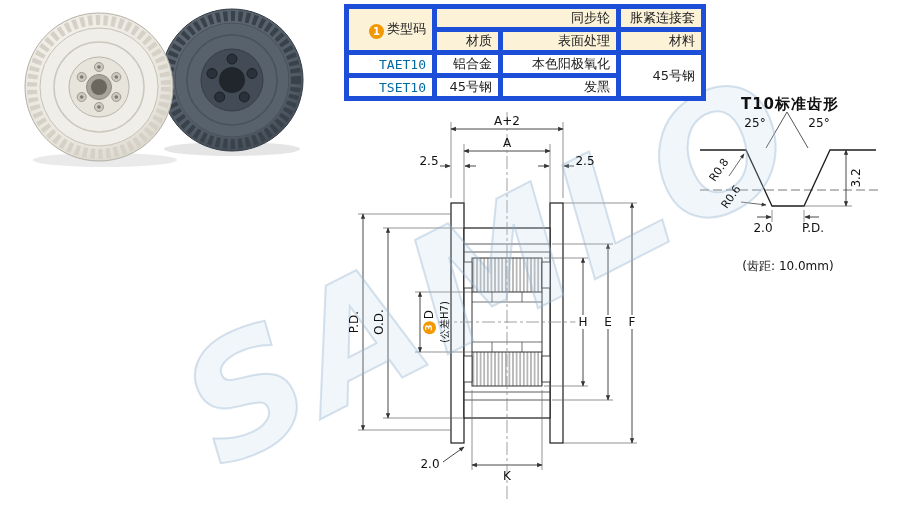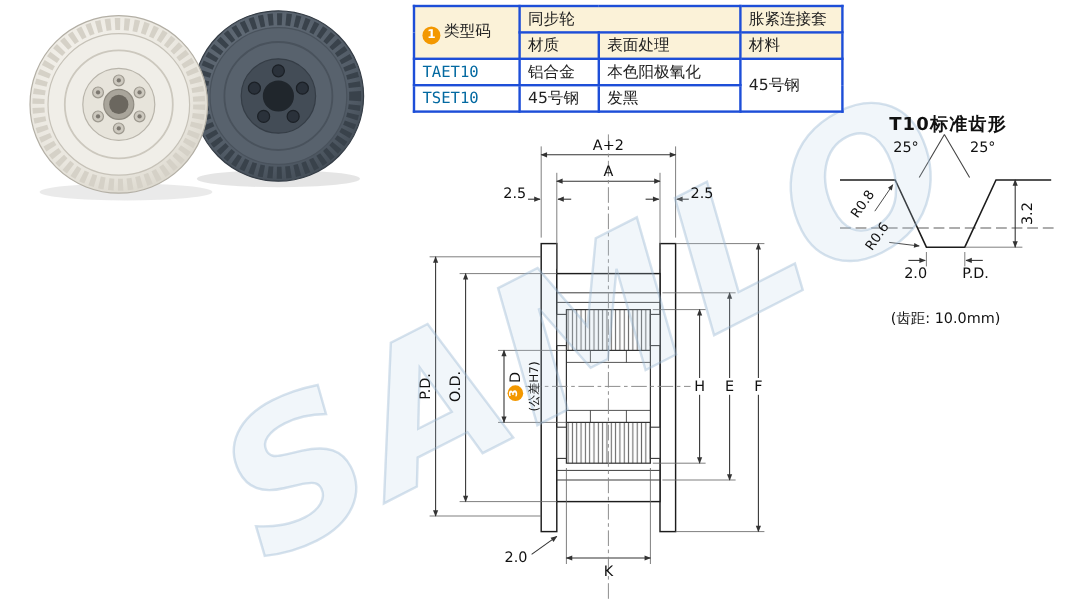--- a/index.html
+++ b/index.html
@@ -7,22 +7,22 @@
   .canvas { position:relative; width:897px; height:509px; background:#fff; overflow:hidden;
             font-family:"DejaVu Sans","Liberation Sans",sans-serif; }
   .linework { position:absolute; left:0; top:0; z-index:1; }
   .watermark { position:absolute; left:205px; top:85px; width:570px; height:370px;
                display:flex; align-items:center; justify-content:center;
                transform:rotate(-27deg); font-size:160px; font-weight:bold; font-style:italic;
                letter-spacing:6px; color:rgba(185,208,230,0.20);
                -webkit-text-stroke:2px rgba(148,178,208,0.38);
                z-index:2; pointer-events:none; user-select:none; white-space:nowrap; }
   .spec-table { position:absolute; left:344px; top:4px; z-index:4; border-collapse:collapse; }
-  .spec-table th, .spec-table td { border:2px solid #1d4ed8; height:22px; padding:0 6px;
-               font-size:13px; font-weight:normal; text-align:left; color:#222; }
+  .spec-table th, .spec-table td { border:5px solid #1d4ed8; height:22px; padding:0 6px;
+               font-size:13px; font-weight:normal; text-align:right; color:#222; }
   .spec-table th { background:#fbf2d8; }
   .spec-table td { background:#fff; }
   .spec-table td.code { color:#0369a1; font-family:"DejaVu Sans Mono",monospace; }
   .badge { display:inline-flex; align-items:center; justify-content:center;
            width:15px; height:15px; border-radius:50%; background:#f39800; color:#fff;
            font-size:10px; font-weight:bold; margin-right:3px; vertical-align:-2px; }
   .badge-sm { width:13px; height:13px; font-size:9px; margin-right:2px; }
   .dim { position:absolute; transform:translate(-50%,-50%); font-size:12px; color:#111;
          white-space:nowrap; z-index:3; }
   .rot { transform:translate(-50%,-50%) rotate(-90deg); }

